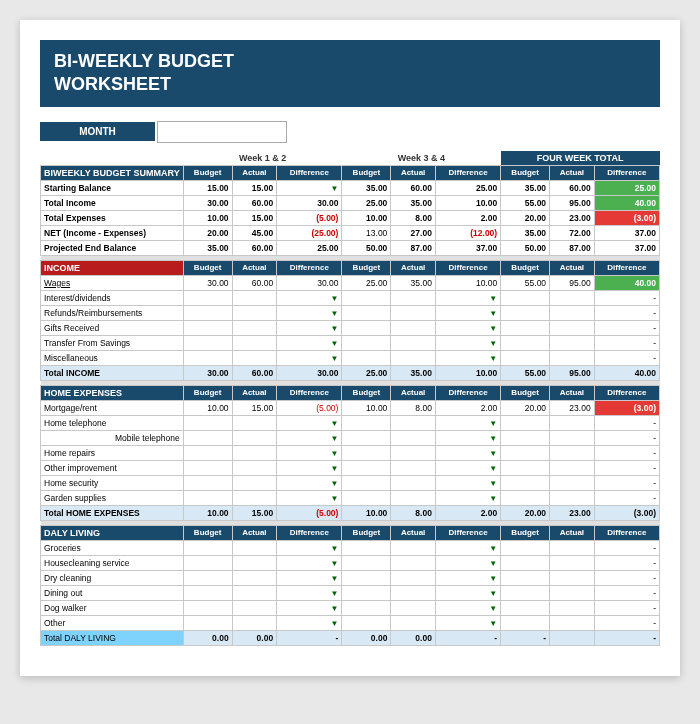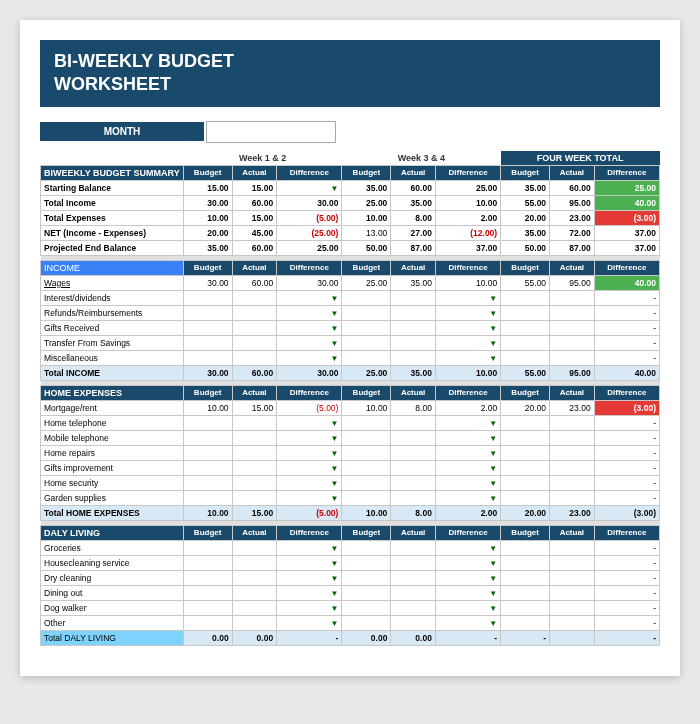--- a/index.html
+++ b/index.html
@@ -31,21 +31,21 @@
       display: flex;
       align-items: center;
       margin-bottom: 8px;
     }
     .month-label {
       background: #1a4a6b;
       color: white;
       font-size: 10px;
       font-weight: bold;
       padding: 4px 10px;
-      width: 164px;
+      width: 115px;
       text-align: center;
     }
     .month-input {
       border: 1px solid #aaa;
       width: 130px;
       height: 22px;
       margin-left: 2px;
     }
 
     
@@ -189,21 +189,21 @@
           <td style="text-align: right; font-size: 8.5px; font-weight: bold;">87.00</td>
           <td style="text-align: right; font-size: 8.5px; font-weight: bold;">37.00</td>
           <td style="text-align: right; font-size: 8.5px; font-weight: bold;">50.00</td>
           <td style="text-align: right; font-size: 8.5px; font-weight: bold;">87.00</td>
           <td style="text-align: right; font-size: 8.5px; font-weight: bold;">37.00</td>
         </tr>
         <tr>
           <td colspan="10" style="height: 5px; background: rgb(224, 224, 224); border: none;"></td>
         </tr>
         <tr class="section-header">
-          <td colspan="1" style="background: #3b82f6; color: white; font-weight: normal;">INCOME</td>
+          <td colspan="1" style="background: #b91c1c; color: white; font-weight: bold;">INCOME</td>
           <td style="background: rgb(26, 74, 107); color: white; font-weight: bold; font-size: 8px; text-align: center;">Budget</td>
           <td style="background: rgb(26, 74, 107); color: white; font-weight: bold; font-size: 8px; text-align: center;">Actual</td>
           <td style="background: rgb(26, 74, 107); color: white; font-weight: bold; font-size: 8px; text-align: center;">Difference</td>
           <td style="background: rgb(26, 74, 107); color: white; font-weight: bold; font-size: 8px; text-align: center;">Budget</td>
           <td style="background: rgb(26, 74, 107); color: white; font-weight: bold; font-size: 8px; text-align: center;">Actual</td>
           <td style="background: rgb(26, 74, 107); color: white; font-weight: bold; font-size: 8px; text-align: center;">Difference</td>
           <td style="background: rgb(26, 74, 107); color: white; font-weight: bold; font-size: 8px; text-align: center;">Budget</td>
           <td style="background: rgb(26, 74, 107); color: white; font-weight: bold; font-size: 8px; text-align: center;">Actual</td>
           <td style="background: rgb(26, 74, 107); color: white; font-weight: bold; font-size: 8px; text-align: center;">Difference</td>
         </tr>
@@ -324,21 +324,21 @@
           <td style="text-align: right; font-size: 8.5px;"></td>
           <td style="text-align: right; font-size: 8.5px;"><span style="color:#006600;font-size:8px;">▼</span></td>
           <td style="text-align: right; font-size: 8.5px;"></td>
           <td style="text-align: right; font-size: 8.5px;"></td>
           <td style="text-align: right; font-size: 8.5px;"><span style="color:#006600;font-size:8px;">▼</span></td>
           <td style="text-align: right; font-size: 8.5px;"></td>
           <td style="text-align: right; font-size: 8.5px;"></td>
           <td style="text-align: right; font-size: 8.5px;">-</td>
         </tr>
         <tr>
-          <td style="text-align: left; font-size: 8.5px;">Mobile telephone</td>
+          <td style="text-align: right; font-size: 8.5px;">Mobile telephone</td>
           <td style="text-align: right; font-size: 8.5px;"></td>
           <td style="text-align: right; font-size: 8.5px;"></td>
           <td style="text-align: right; font-size: 8.5px;"><span style="color:#006600;font-size:8px;">▼</span></td>
           <td style="text-align: right; font-size: 8.5px;"></td>
           <td style="text-align: right; font-size: 8.5px;"></td>
           <td style="text-align: right; font-size: 8.5px;"><span style="color:#006600;font-size:8px;">▼</span></td>
           <td style="text-align: right; font-size: 8.5px;"></td>
           <td style="text-align: right; font-size: 8.5px;"></td>
           <td style="text-align: right; font-size: 8.5px;">-</td>
         </tr>
@@ -348,21 +348,21 @@
           <td style="text-align: right; font-size: 8.5px;"></td>
           <td style="text-align: right; font-size: 8.5px;"><span style="color:#006600;font-size:8px;">▼</span></td>
           <td style="text-align: right; font-size: 8.5px;"></td>
           <td style="text-align: right; font-size: 8.5px;"></td>
           <td style="text-align: right; font-size: 8.5px;"><span style="color:#006600;font-size:8px;">▼</span></td>
           <td style="text-align: right; font-size: 8.5px;"></td>
           <td style="text-align: right; font-size: 8.5px;"></td>
           <td style="text-align: right; font-size: 8.5px;">-</td>
         </tr>
         <tr>
-          <td style="text-align: left; font-size: 8.5px;">Gifts improvement</td>
+          <td style="text-align: left; font-size: 8.5px;">Other improvement</td>
           <td style="text-align: right; font-size: 8.5px;"></td>
           <td style="text-align: right; font-size: 8.5px;"></td>
           <td style="text-align: right; font-size: 8.5px;"><span style="color:#006600;font-size:8px;">▼</span></td>
           <td style="text-align: right; font-size: 8.5px;"></td>
           <td style="text-align: right; font-size: 8.5px;"></td>
           <td style="text-align: right; font-size: 8.5px;"><span style="color:#006600;font-size:8px;">▼</span></td>
           <td style="text-align: right; font-size: 8.5px;"></td>
           <td style="text-align: right; font-size: 8.5px;"></td>
           <td style="text-align: right; font-size: 8.5px;">-</td>
         </tr>

